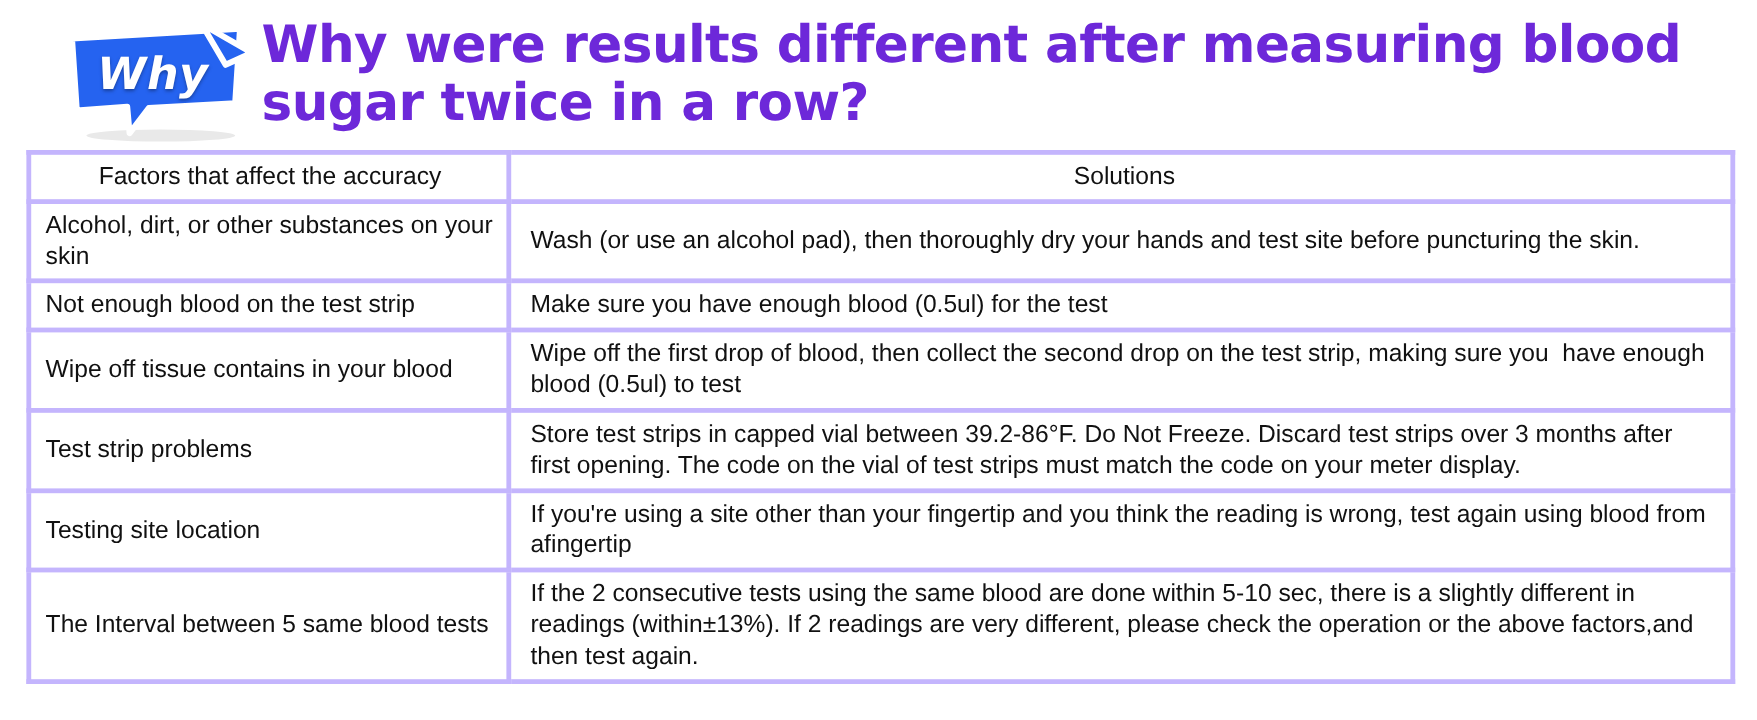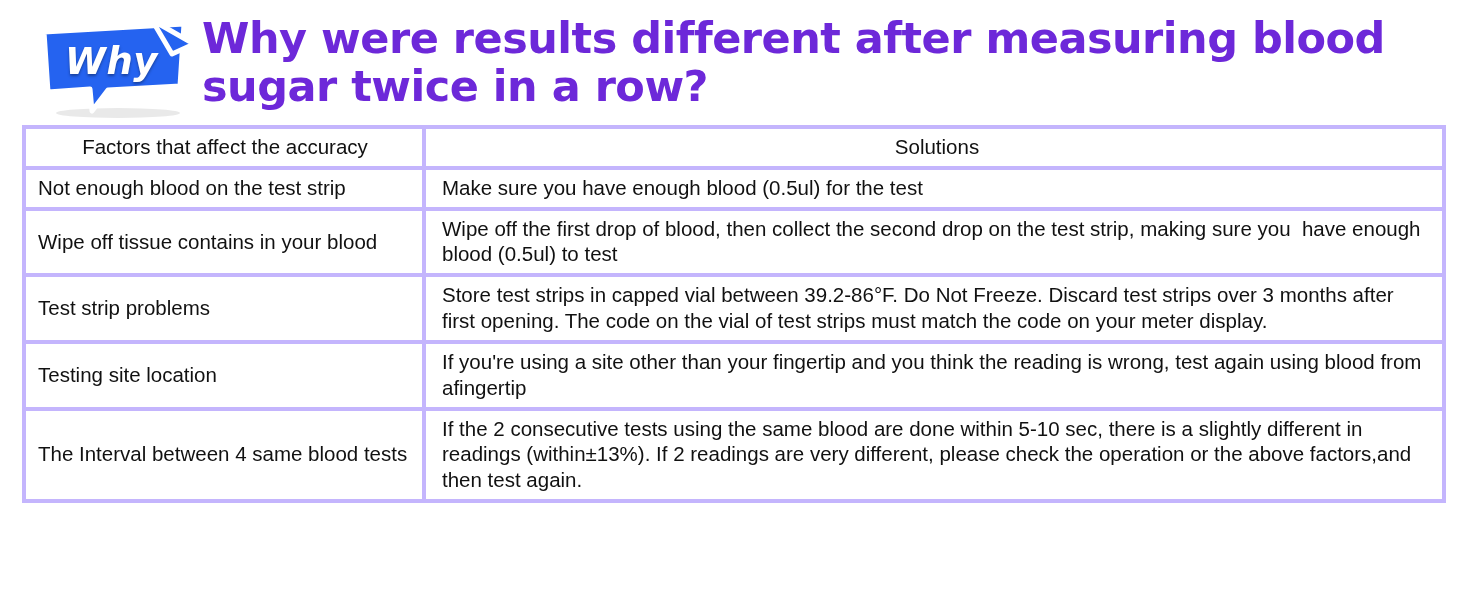--- a/index.html
+++ b/index.html
@@ -19,21 +19,21 @@
     position: relative;
     width: 1464px;
     height: 600px;
     box-sizing: border-box;
   }
 
   
   .header {
     display: flex;
     align-items: flex-start;
-    padding: 10px 0 0 34px;
+    padding: 10px 0 0 50px;
     height: 125px;
     box-sizing: border-box;
   }
 
   .why-badge {
     position: relative;
     width: 168px;
     height: 105px;
     flex: 0 0 168px;
     margin-top: 4px;
@@ -137,20 +137,24 @@
       <colgroup>
         <col class="c1">
         <col class="c2">
       </colgroup>
       <tbody>
         <tr class="head-row">
           <td class="head-cell-1">Factors that affect the accuracy</td>
           <td class="head-cell-2">Solutions</td>
         </tr>
 
+        <tr>
+          <td>Alcohol, dirt, or other substances on your skin</td>
+          <td class="col2">Wash (or use an alcohol pad), then thoroughly dry your hands and test site before puncturing the skin.</td>
+        </tr>
 
         <tr>
           <td>Not enough blood on the test strip</td>
           <td class="col2">Make sure you have enough blood (0.5ul) for the test</td>
         </tr>
 
         <tr>
           <td>Wipe off tissue contains in your blood</td>
           <td class="col2 nowrapline">Wipe off the first drop of blood, then collect the second drop on the test strip, making sure you  have enough blood (0.5ul) to test</td>
         </tr>
@@ -159,20 +163,20 @@
           <td>Test strip problems</td>
           <td class="col2">Store test strips in capped vial between 39.2-86°F. Do Not Freeze. Discard test strips over 3 months after first opening. The code on the vial of test strips must match the code on your meter display.</td>
         </tr>
 
         <tr>
           <td>Testing site location</td>
           <td class="col2">If you're using a site other than your fingertip and you think the reading is wrong, test again using blood from afingertip</td>
         </tr>
 
         <tr>
-          <td>The Interval between 4 same blood tests</td>
+          <td>The Interval between 5 same blood tests</td>
           <td class="col2">If the 2 consecutive tests using the same blood are done within 5-10 sec, there is a slightly different in readings (within±13%). If 2 readings are very different, please check the operation or the above factors,and then test again.</td>
         </tr>
       </tbody>
     </table>
   </div>
 
 </div>
 
 </body></html>

